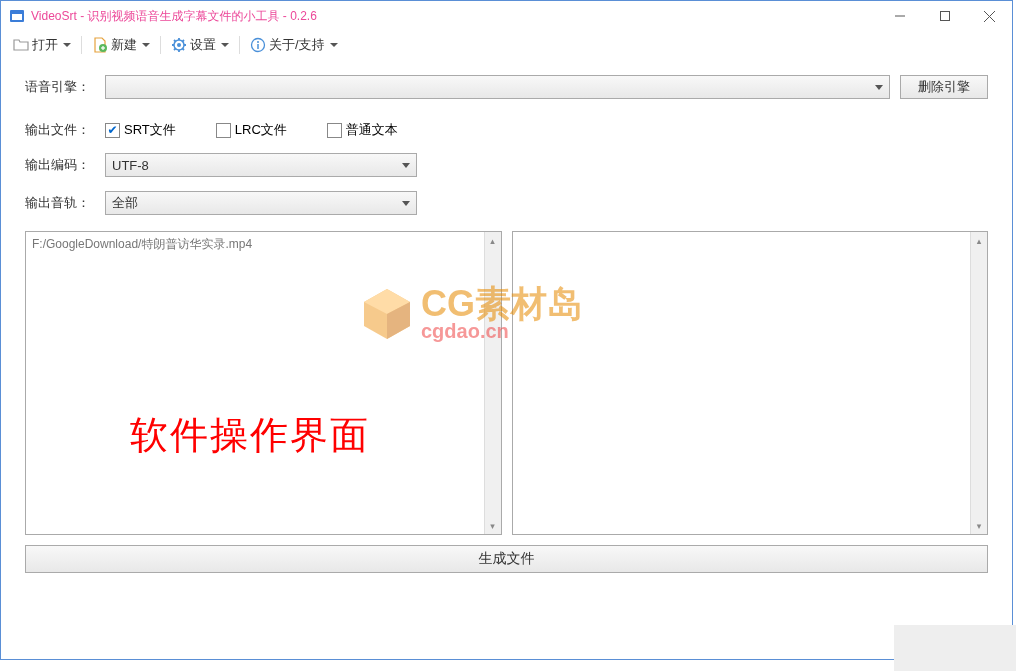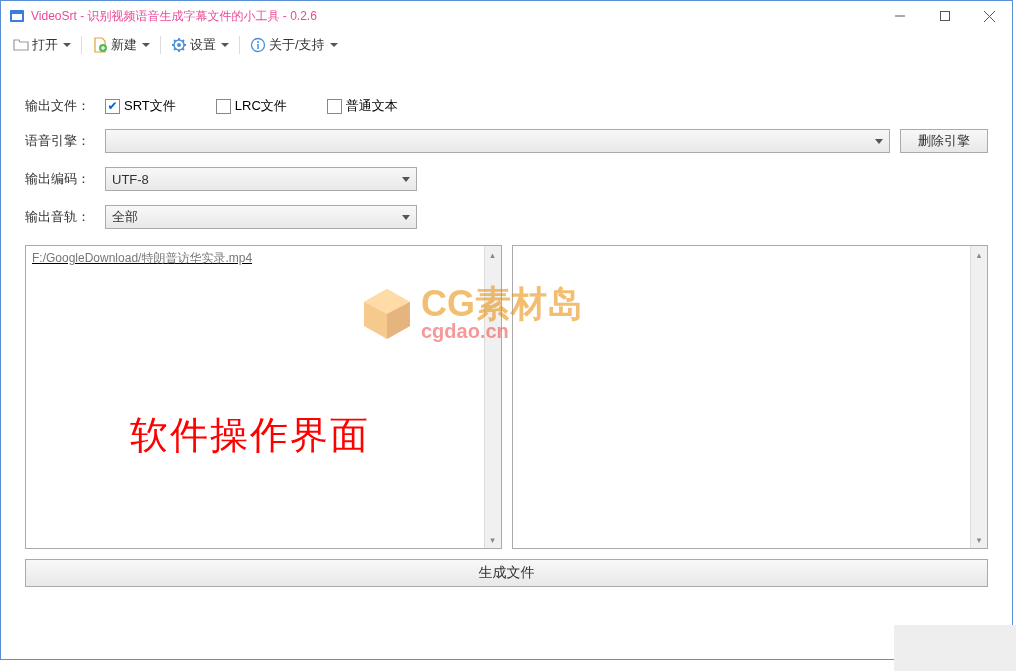--- a/index.html
+++ b/index.html
@@ -155,21 +155,20 @@
       gap: 10px;
       margin-top: 16px;
     }
     .panel {
       flex: 1;
       height: 304px;
       border: 1px solid #aaa;
       background: #fff;
       position: relative;
       display: flex;
-      text-decoration: underline;
     }
     .panel-content {
       flex: 1;
       padding: 4px 6px;
       color: #777;
       font-size: 12px;
       position: relative;
     }
     .panel-scroll {
       width: 17px;
@@ -331,44 +330,44 @@
           <line x1="8" y1="7" x2="8" y2="12" stroke="#4a90d9" stroke-width="1.5"></line>
         </svg>
       </span>
       <span>关于/支持</span>
       <span class="dropdown-arrow"></span>
     </div>
   </div>
 
   <div class="content">
 
+    <div class="row">
+      <span class="label">语音引擎：</span>
+      <div class="combo" style="flex:1">
+        <span></span>
+        <span class="combo-arrow"></span>
+      </div>
+      <div class="btn" style="width:88px">
+        <span>删除引擎</span>
+      </div>
+    </div>
+
     <div class="row" style="margin-top:22px">
       <span class="label">输出文件：</span>
       <div class="checkbox">
         <span class="checkbox-box">✔</span>
         <span>SRT文件</span>
       </div>
       <div class="checkbox">
         <span class="checkbox-box"></span>
         <span>LRC文件</span>
       </div>
       <div class="checkbox">
         <span class="checkbox-box"></span>
         <span>普通文本</span>
-      </div>
-    </div>
-
-    <div class="row">
-      <span class="label">语音引擎：</span>
-      <div class="combo" style="flex:1">
-        <span></span>
-        <span class="combo-arrow"></span>
-      </div>
-      <div class="btn" style="width:88px">
-        <span>删除引擎</span>
       </div>
     </div>
 
     <div class="row">
       <span class="label">输出编码：</span>
       <div class="combo" style="width:312px">
         <span>UTF-8</span>
         <span class="combo-arrow"></span>
       </div>
     </div>

